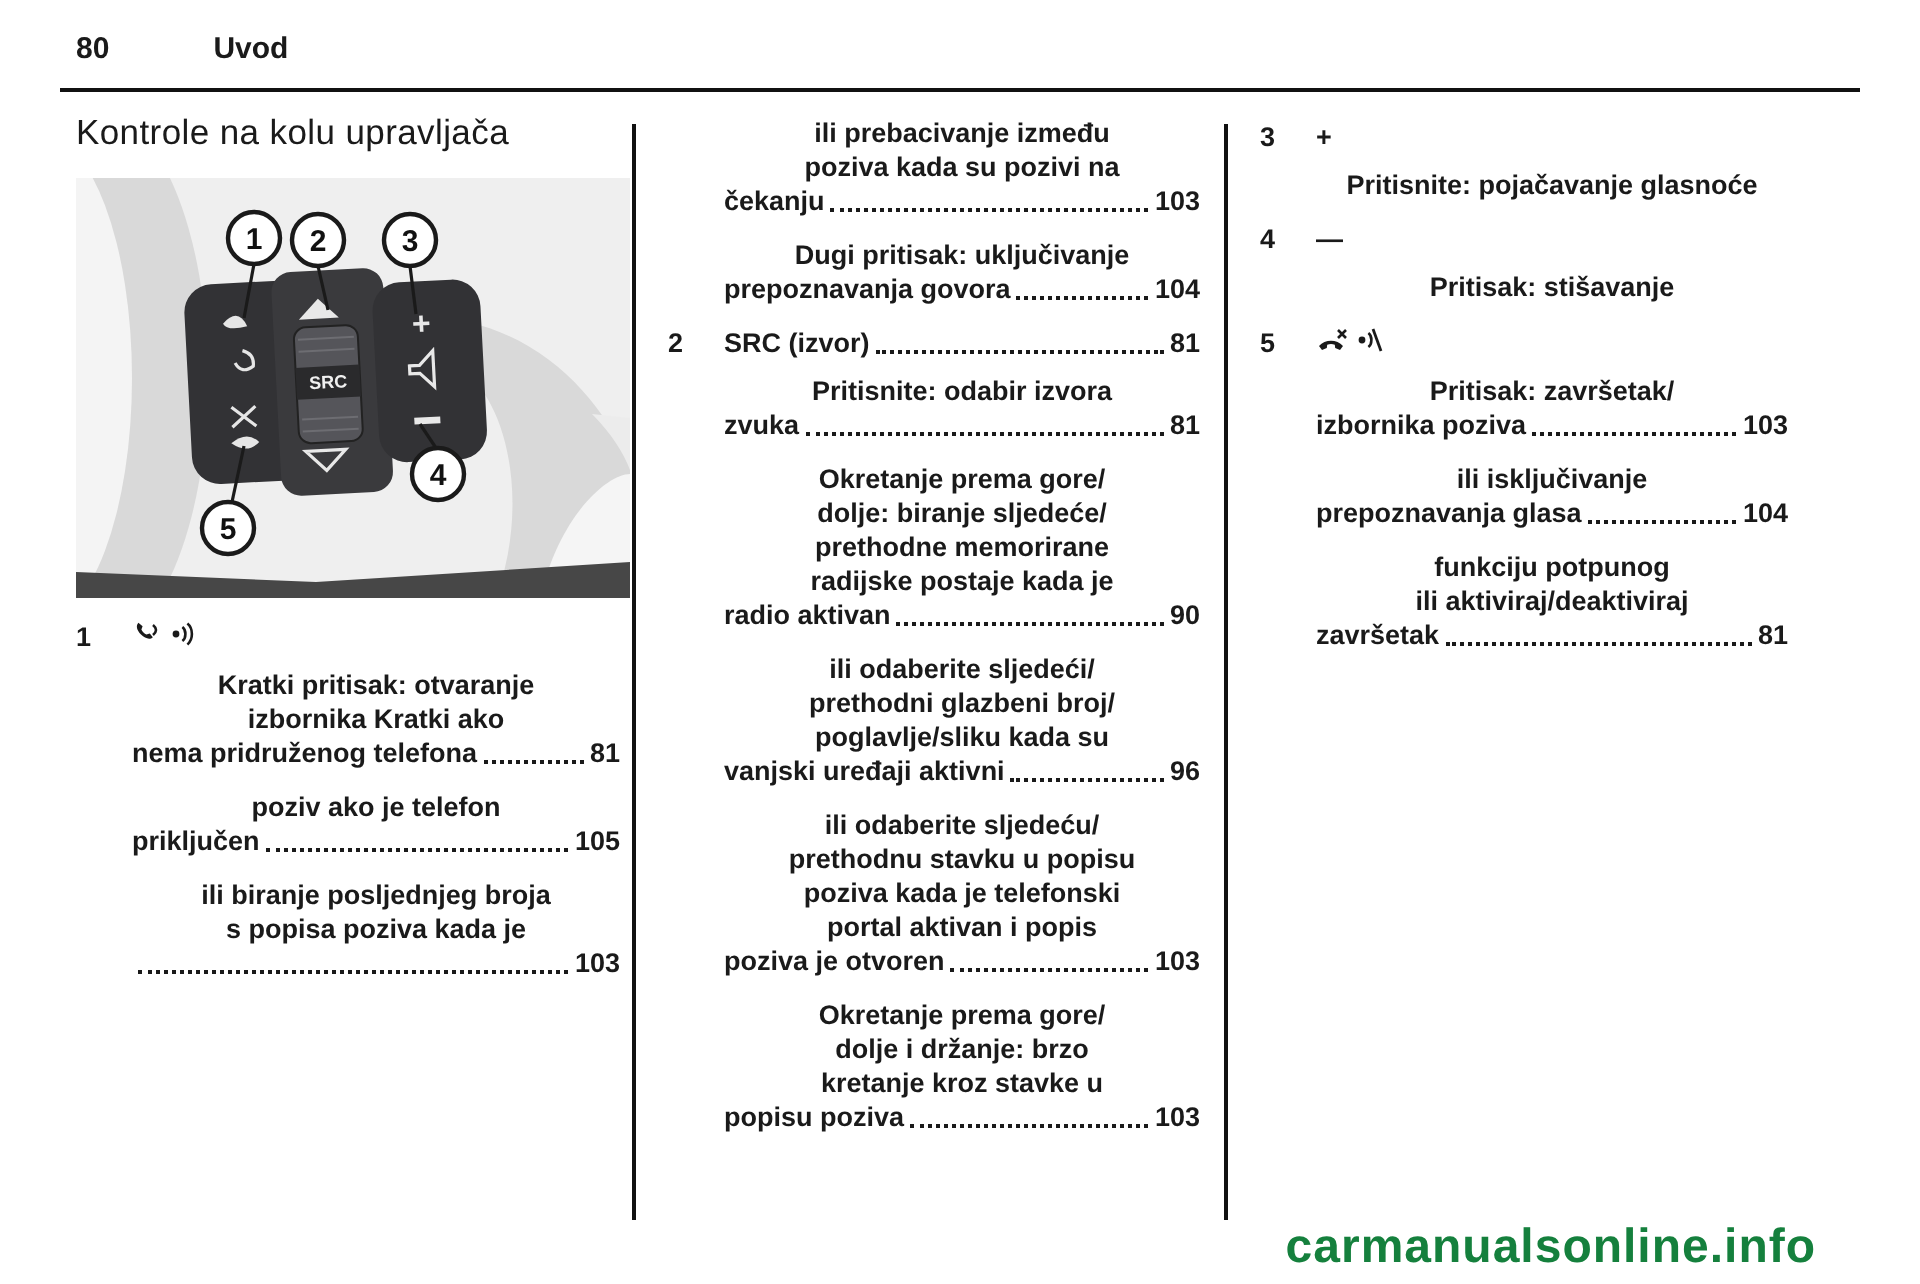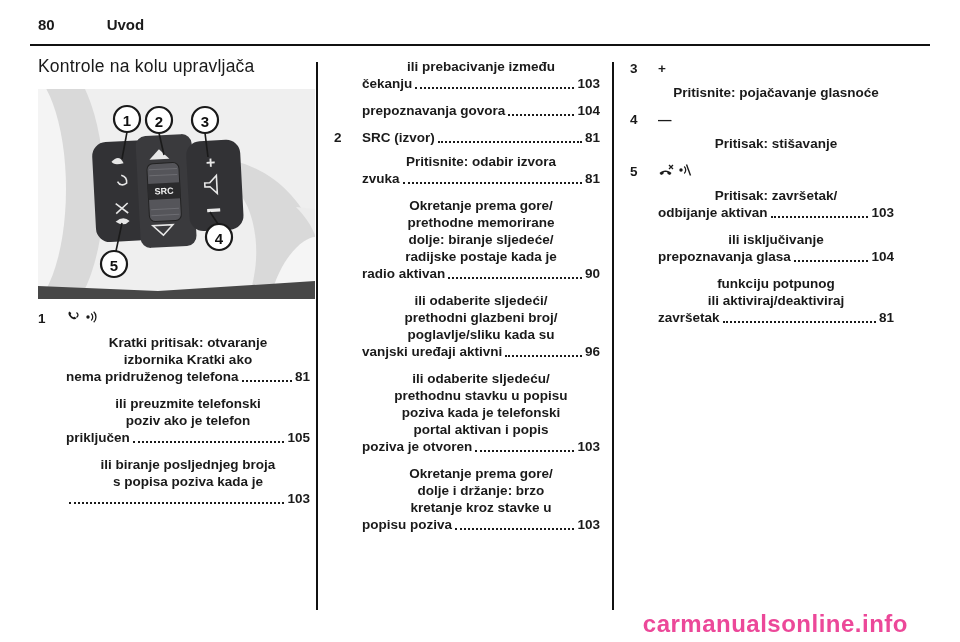--- a/index.html
+++ b/index.html
@@ -28,21 +28,21 @@
   .entry { padding-left:28px; margin:0 0 10px 0; }
   .line { min-height:17px;text-align:center; }
   .lastline { display:flex; align-items:baseline; }
   .lastline .txt { white-space:nowrap; }
   .leader { flex:1 1 10px; min-width:10px; border-bottom:2px dotted #1a1a1a; align-self:flex-end; margin:0 3px 3px 3px; height:0; }
   .pg { white-space:nowrap; }
   .glyph svg { display:block; }
   
   .watermark {
     position:absolute; right:52px; bottom:4px; font-size:24px; font-weight:700;
-    color:#ec4899; letter-spacing:0.5px;
+    color:#15803d; letter-spacing:0.5px;
   }
 </style>
 </head>
 <body>
 
 <div class="page">
 
   <div class="pagehead">
     <span>80</span><span class="chapter">Uvod</span>
   </div>
@@ -138,21 +138,20 @@
         <div class="entry">
           <div class="line">Kratki pritisak: otvaranje</div>
           <div class="line">izbornika Kratki ako</div>
           <div class="line lastline">
             <span class="txt">nema pridruženog telefona</span>
             <span class="leader"></span>
             <span class="pg">81</span>
           </div>
         </div>
         <div class="entry">
-          <div class="line">ili preuzmite telefonski</div>
           <div class="line">poziv ako je telefon</div>
           <div class="line lastline">
             <span class="txt">priključen</span>
             <span class="leader"></span>
             <span class="pg">105</span>
           </div>
         </div>
         <div class="entry">
           <div class="line">ili biranje posljednjeg broja</div>
           <div class="line">s popisa poziva kada je</div>
@@ -161,27 +160,29 @@
             <span class="pg">103</span>
           </div>
         </div>
       </div>
   </div>
 
   <div class="col col-2">
     <div>
         <div class="entry">
           <div class="line">ili prebacivanje između</div>
+          <div class="line">poziva kada su pozivi na</div>
           <div class="line lastline">
             <span class="txt">čekanju</span>
             <span class="leader"></span>
             <span class="pg">103</span>
           </div>
         </div>
         <div class="entry">
+          <div class="line">Dugi pritisak: uključivanje</div>
           <div class="line lastline">
             <span class="txt">prepoznavanja govora</span>
             <span class="leader"></span>
             <span class="pg">104</span>
           </div>
         </div>
         <div class="item-head">
           <span class="num">2</span>
           <span class="hlabel">SRC (izvor)</span>
           <span class="leader"></span>
@@ -190,22 +191,22 @@
         <div class="entry">
           <div class="line">Pritisnite: odabir izvora</div>
           <div class="line lastline">
             <span class="txt">zvuka</span>
             <span class="leader"></span>
             <span class="pg">81</span>
           </div>
         </div>
         <div class="entry">
           <div class="line">Okretanje prema gore/</div>
+          <div class="line">dolje: biranje sljedeće/</div>
           <div class="line">prethodne memorirane</div>
-          <div class="line">dolje: biranje sljedeće/</div>
           <div class="line">radijske postaje kada je</div>
           <div class="line lastline">
             <span class="txt">radio aktivan</span>
             <span class="leader"></span>
             <span class="pg">90</span>
           </div>
         </div>
         <div class="entry">
           <div class="line">ili odaberite sljedeći/</div>
           <div class="line">prethodni glazbeni broj/</div>
@@ -270,21 +271,21 @@
                 <circle cx="3" cy="7" r="1.7" fill="#1a1a1a"></circle>
                 <path d="M6.2 3.5 C8.2 5 8.2 9 6.2 10.5" stroke="#1a1a1a" stroke-width="1.3" fill="none"></path>
                 <path d="M8.5 1.5 L12.5 12.5" stroke="#1a1a1a" stroke-width="1.4"></path>
               </svg>
             </span>
           </span>
         </div>
         <div class="entry">
           <div class="line">Pritisak: završetak/</div>
           <div class="line lastline">
-            <span class="txt">odbijanje aktivan</span>
+            <span class="txt">izbornika poziva</span>
             <span class="leader"></span>
             <span class="pg">103</span>
           </div>
         </div>
         <div class="entry">
           <div class="line">ili isključivanje</div>
           <div class="line lastline">
             <span class="txt">prepoznavanja glasa</span>
             <span class="leader"></span>
             <span class="pg">104</span>

